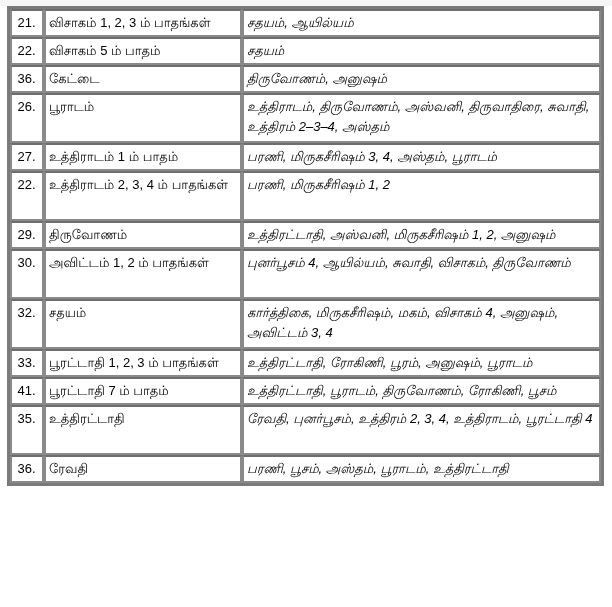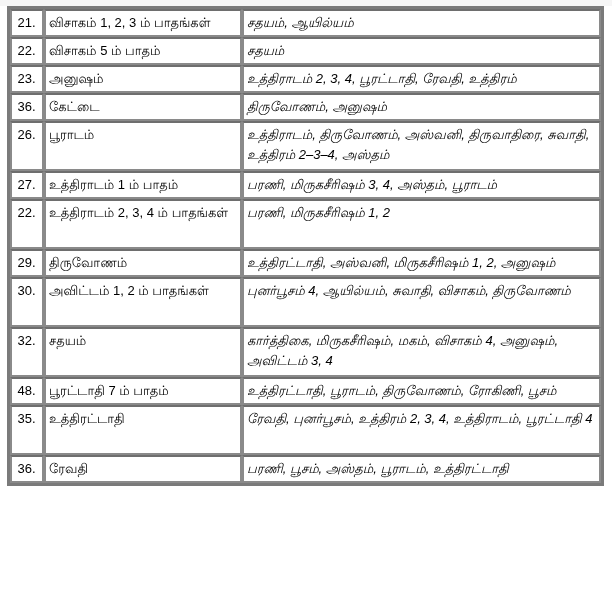--- a/index.html
+++ b/index.html
@@ -35,25 +35,20 @@
       <td class="num">21.</td>
       <td class="star">விசாகம் 1, 2, 3 ம் பாதங்கள்</td>
       <td class="match">சதயம், ஆயில்யம்</td>
     </tr>
     <tr class="r1">
       <td class="num">22.</td>
       <td class="star">விசாகம் 5 ம் பாதம்</td>
       <td class="match">சதயம்</td>
     </tr>
     <tr class="r1">
-      <td class="num">23.</td>
-      <td class="star">அனுஷம்</td>
-      <td class="match">உத்திராடம் 2, 3, 4, பூரட்டாதி, ரேவதி, உத்திரம்</td>
-    </tr>
-    <tr class="r1">
       <td class="num">36.</td>
       <td class="star">கேட்டை</td>
       <td class="match">திருவோணம், அனுஷம்</td>
     </tr>
     <tr class="r2">
       <td class="num">26.</td>
       <td class="star">பூராடம்</td>
       <td class="match">உத்திராடம், திருவோணம், அஸ்வனி, திருவாதிரை, சுவாதி, உத்திரம் 2–3–4, அஸ்தம்</td>
     </tr>
     <tr class="r1">
@@ -75,21 +70,26 @@
       <td class="num">30.</td>
       <td class="star">அவிட்டம் 1, 2 ம் பாதங்கள்</td>
       <td class="match">புனர்பூசம் 4, ஆயில்யம், சுவாதி, விசாகம், திருவோணம்</td>
     </tr>
     <tr class="r2">
       <td class="num">32.</td>
       <td class="star">சதயம்</td>
       <td class="match">கார்த்திகை, மிருகசீரிஷம், மகம், விசாகம் 4, அனுஷம், அவிட்டம் 3, 4</td>
     </tr>
     <tr class="r1">
-      <td class="num">48.</td>
+      <td class="num">33.</td>
+      <td class="star">பூரட்டாதி 1, 2, 3 ம் பாதங்கள்</td>
+      <td class="match">உத்திரட்டாதி, ரோகிணி, பூரம், அனுஷம், பூராடம்</td>
+    </tr>
+    <tr class="r1">
+      <td class="num">41.</td>
       <td class="star">பூரட்டாதி 7 ம் பாதம்</td>
       <td class="match">உத்திரட்டாதி, பூராடம், திருவோணம், ரோகிணி, பூசம்</td>
     </tr>
     <tr class="r2">
       <td class="num">35.</td>
       <td class="star">உத்திரட்டாதி</td>
       <td class="match">ரேவதி, புனர்பூசம், உத்திரம் 2, 3, 4, உத்திராடம், பூரட்டாதி 4</td>
     </tr>
     <tr class="r1">
       <td class="num">36.</td>

